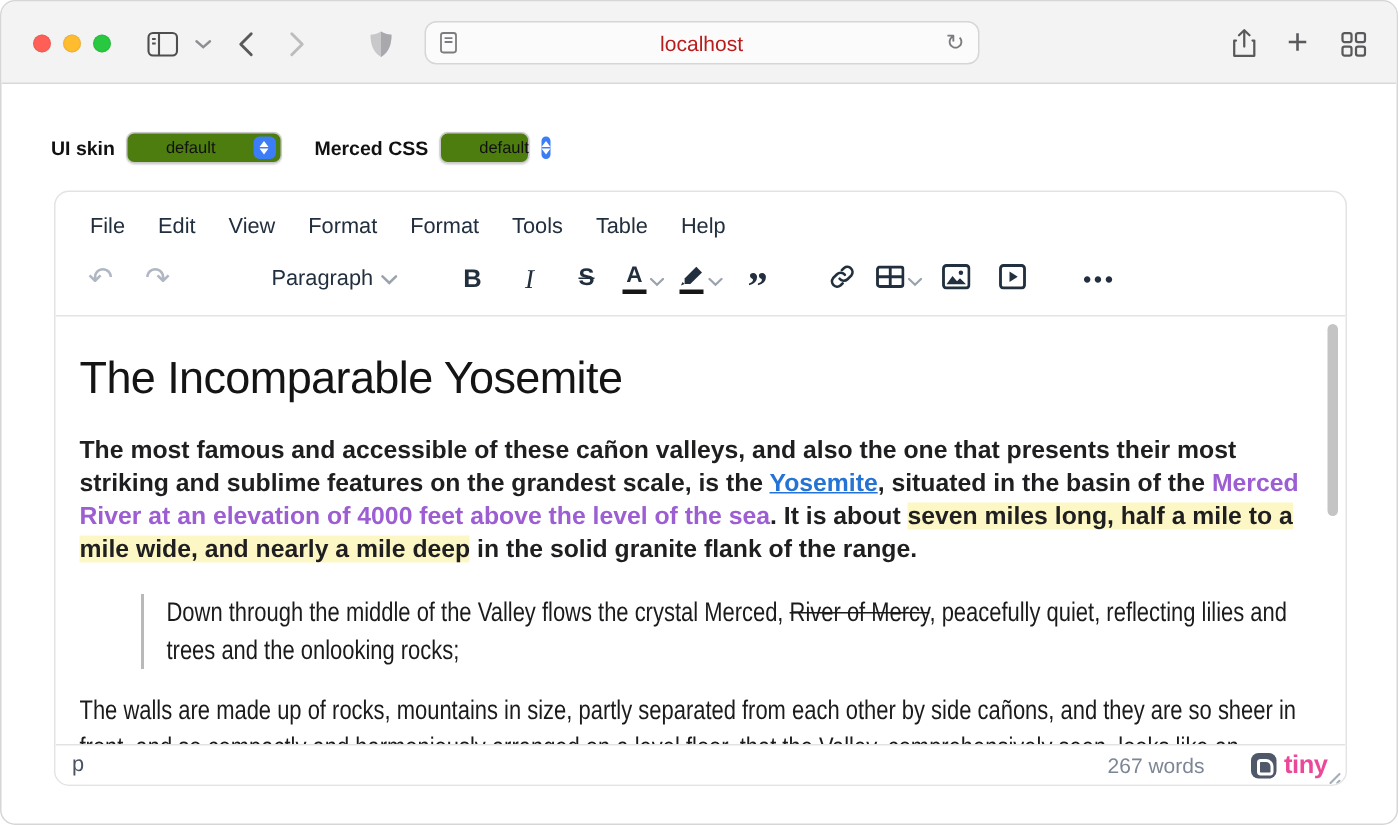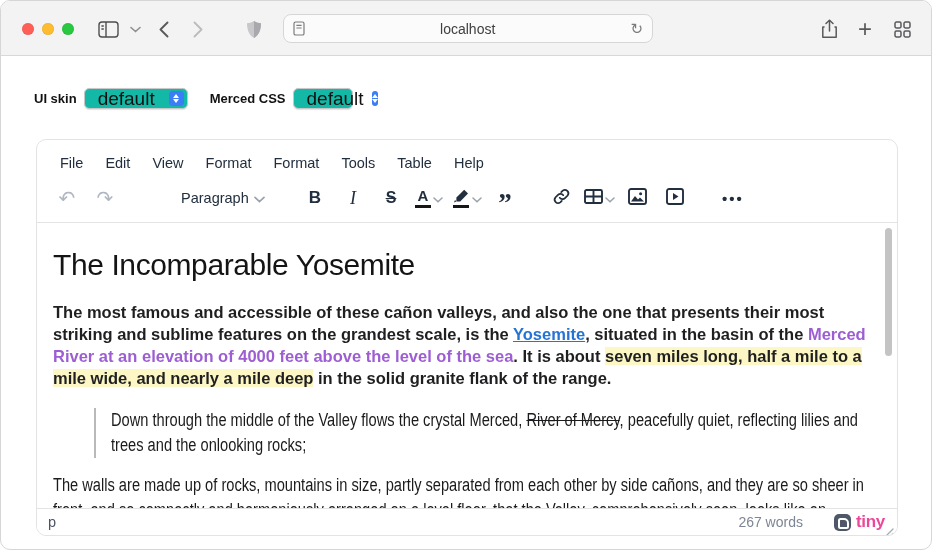--- a/index.html
+++ b/index.html
@@ -19,41 +19,41 @@
   .t-green  { left:61px; background:var(--green,#28c840); }
 
   .chrome-btn { position:absolute; top:14px; height:28px; display:flex; align-items:center;
                 justify-content:center; color:#4e4e4e; background:none; border:none; cursor:default; }
   .chrome svg { display:block; }
   .dim { color:#b9b9b9; }
 
   .addressbar { position:absolute; left:282px; top:13px; width:370px; height:29px;
                 background:#fbfbfb; border:1px solid #d7d6d6; border-radius:8px;
                 display:flex; align-items:center; padding:0 9px; }
-  .addr-url { flex:1; text-align:center; font-size:14px; color:#404040; }
+  .addr-url { flex:1; text-align:center; font-size:14px; color:#b91c1c; }
   .addr-refresh { font-size:15px; color:#7c7c80; line-height:1; }
 
   
   .controls { position:absolute; top:87px; left:33px; display:flex; align-items:center; }
   .ctl-label { font-size:13px; font-weight:bold; color:#111; margin-right:7px; }
-  .mac-select { height:21px; background:#14b8a6; border:1px solid #c9c9c9; border-radius:5.5px;
+  .mac-select { height:21px; background:#4d7c0f; border:1px solid #c9c9c9; border-radius:5.5px;
                 box-shadow:0 .5px 1px rgba(0,0,0,.12); display:flex; align-items:center;
-                padding:0 3px 0 13px; font-size:19px; color:#111; cursor:default; }
+                padding:0 3px 0 26px; font-size:11px; color:#111; cursor:default; }
   .mac-select .val { flex:1; }
   .stepper { width:15px; height:15px; margin-left:8px; border-radius:4px;
              background:var(--accent,#3b7cf7); display:flex; flex-direction:column;
              align-items:center; justify-content:center; gap:1.5px; }
   .tri { width:0; height:0; border-left:3.2px solid transparent; border-right:3.2px solid transparent; }
   .tri.up   { border-bottom:4px solid #fff; }
   .tri.down { border-top:4px solid #fff; }
   .sel-skin { width:104px; margin-right:22px; }
   .sel-css  { width:60px; }
 
   
-  .editor { position:absolute; left:35px; top:138px; width:862px; height:397px;
+  .editor { position:absolute; left:35px; top:126px; width:862px; height:397px;
             border:1px solid #e3e3e3; border-radius:10px; background:#fff;
             display:flex; flex-direction:column; overflow:hidden; }
   .menubar { display:flex; align-items:center; padding:10px 8px 2px 12px; }
   .menu-item { font-size:14.5px; color:var(--icon,#222f3e); padding:5px 11px; border-radius:3px; cursor:default; }
   .toolbar { display:flex; align-items:center; padding:4px 10px 8px 14px; border-bottom:1px solid #e3e3e3; }
   .tbtn { height:32px; min-width:32px; display:flex; align-items:center; justify-content:center;
           border:none; background:none; color:var(--icon,#222f3e); cursor:default; border-radius:3px; }
   .tbtn.disabled { color:var(--icon-disabled,#b0b7c3); }
   .glyph { font-size:20px; line-height:1; }
   .tb-b { font-weight:bold; font-size:17px; }

